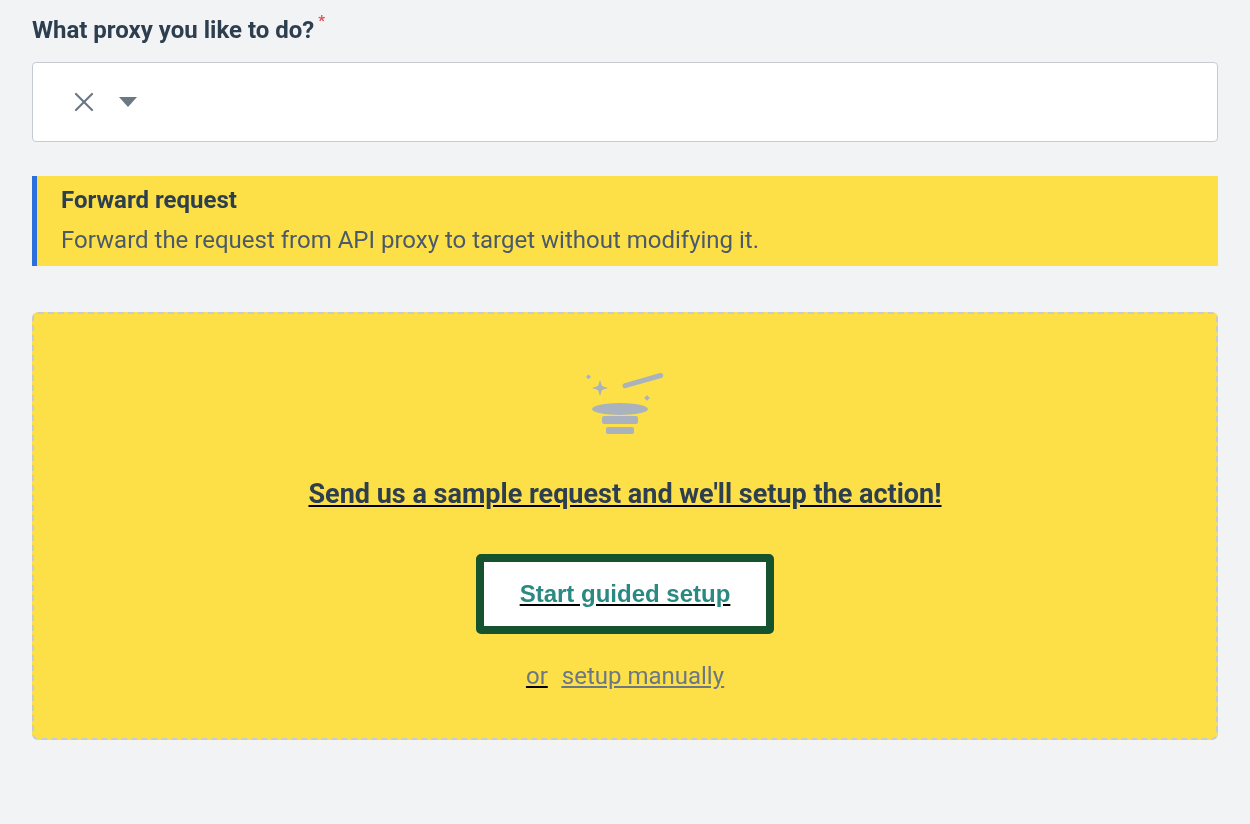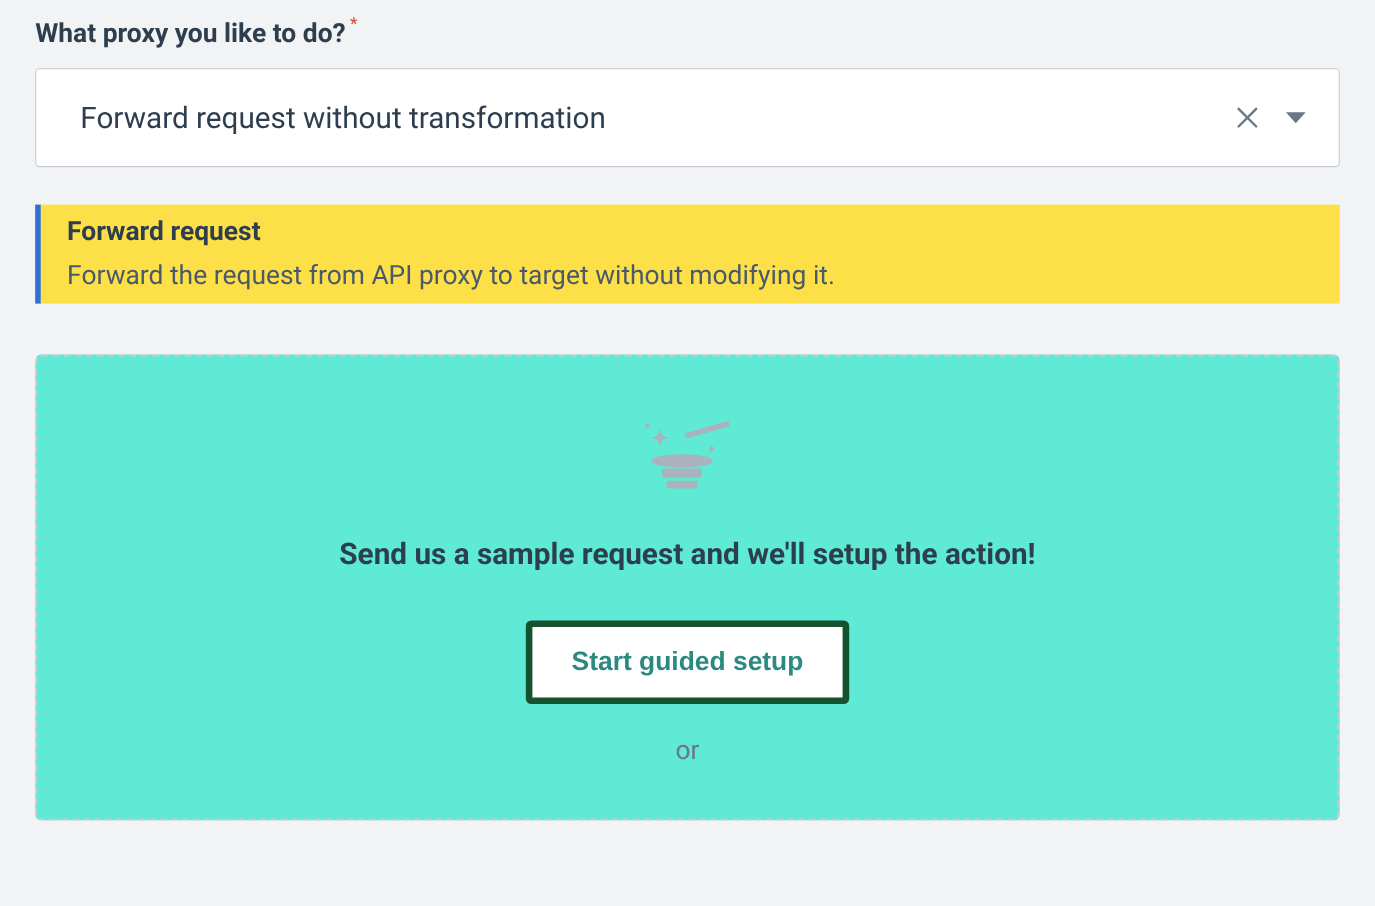--- a/index.html
+++ b/index.html
@@ -72,41 +72,42 @@
       color: #2d3e4f;
       margin-bottom: 12px;
     }
     .info-description {
       font-size: 24px;
       color: #4a5a6a;
       font-weight: 400;
     }
     .setup-card {
       margin-top: 46px;
-      background: #5eead4;
+      background: #fde047;
       border: 2px dashed #c6cbd2;
       border-radius: 6px;
       padding: 54px 30px 48px 30px;
       display: flex;
       flex-direction: column;
       align-items: center;
+      text-decoration: underline;
     }
     .magic-icon {
       margin-bottom: 36px;
     }
     .setup-heading {
       font-size: 27px;
       font-weight: 700;
       color: #2d3e4f;
       text-align: center;
       margin-bottom: 44px;
     }
     .guided-button {
       background: #ffffff;
-      border: 6px solid #14532d;
+      border: 8px solid #14532d;
       color: #2a8980;
       font-size: 24px;
       font-weight: 700;
       padding: 18px 36px;
       border-radius: 5px;
       cursor: pointer;
       margin-bottom: 28px;
     }
     .manual-setup {
       font-size: 24px;
@@ -122,21 +123,20 @@
   </style>
 </head>
 <body>
 
 <div class="field-label">
   <span>What proxy you like to do?</span>
   <span class="required-asterisk">*</span>
 </div>
 
 <div class="select-container">
-  <span class="select-value">Forward request without transformation</span>
   <div class="select-actions">
     <span class="clear-icon">
       <svg width="22" height="22" viewBox="0 0 22 22">
         <line x1="3" y1="3" x2="19" y2="19" stroke="#6b7785" stroke-width="2.2" stroke-linecap="round"></line>
         <line x1="19" y1="3" x2="3" y2="19" stroke="#6b7785" stroke-width="2.2" stroke-linecap="round"></line>
       </svg>
     </span>
     <span class="dropdown-icon">
       <svg width="18" height="12" viewBox="0 0 18 12">
         <polygon points="0,1 18,1 9,11" fill="#6b7785"></polygon>
@@ -171,14 +171,15 @@
       <ellipse cx="40" cy="41" rx="28" ry="6" fill="#a9b2bd"></ellipse>
 
       <rect x="22" y="48" width="36" height="8" rx="2" fill="#a9b2bd"></rect>
       <rect x="26" y="59" width="28" height="7" rx="2" fill="#a9b2bd"></rect>
     </svg>
   </div>
   <div class="setup-heading">Send us a sample request and we'll setup the action!</div>
   <button class="guided-button">Start guided setup</button>
   <div class="manual-setup">
     <span>or</span>
+    <a class="manual-link">setup manually</a>
   </div>
 </div>
 
 </body></html>

